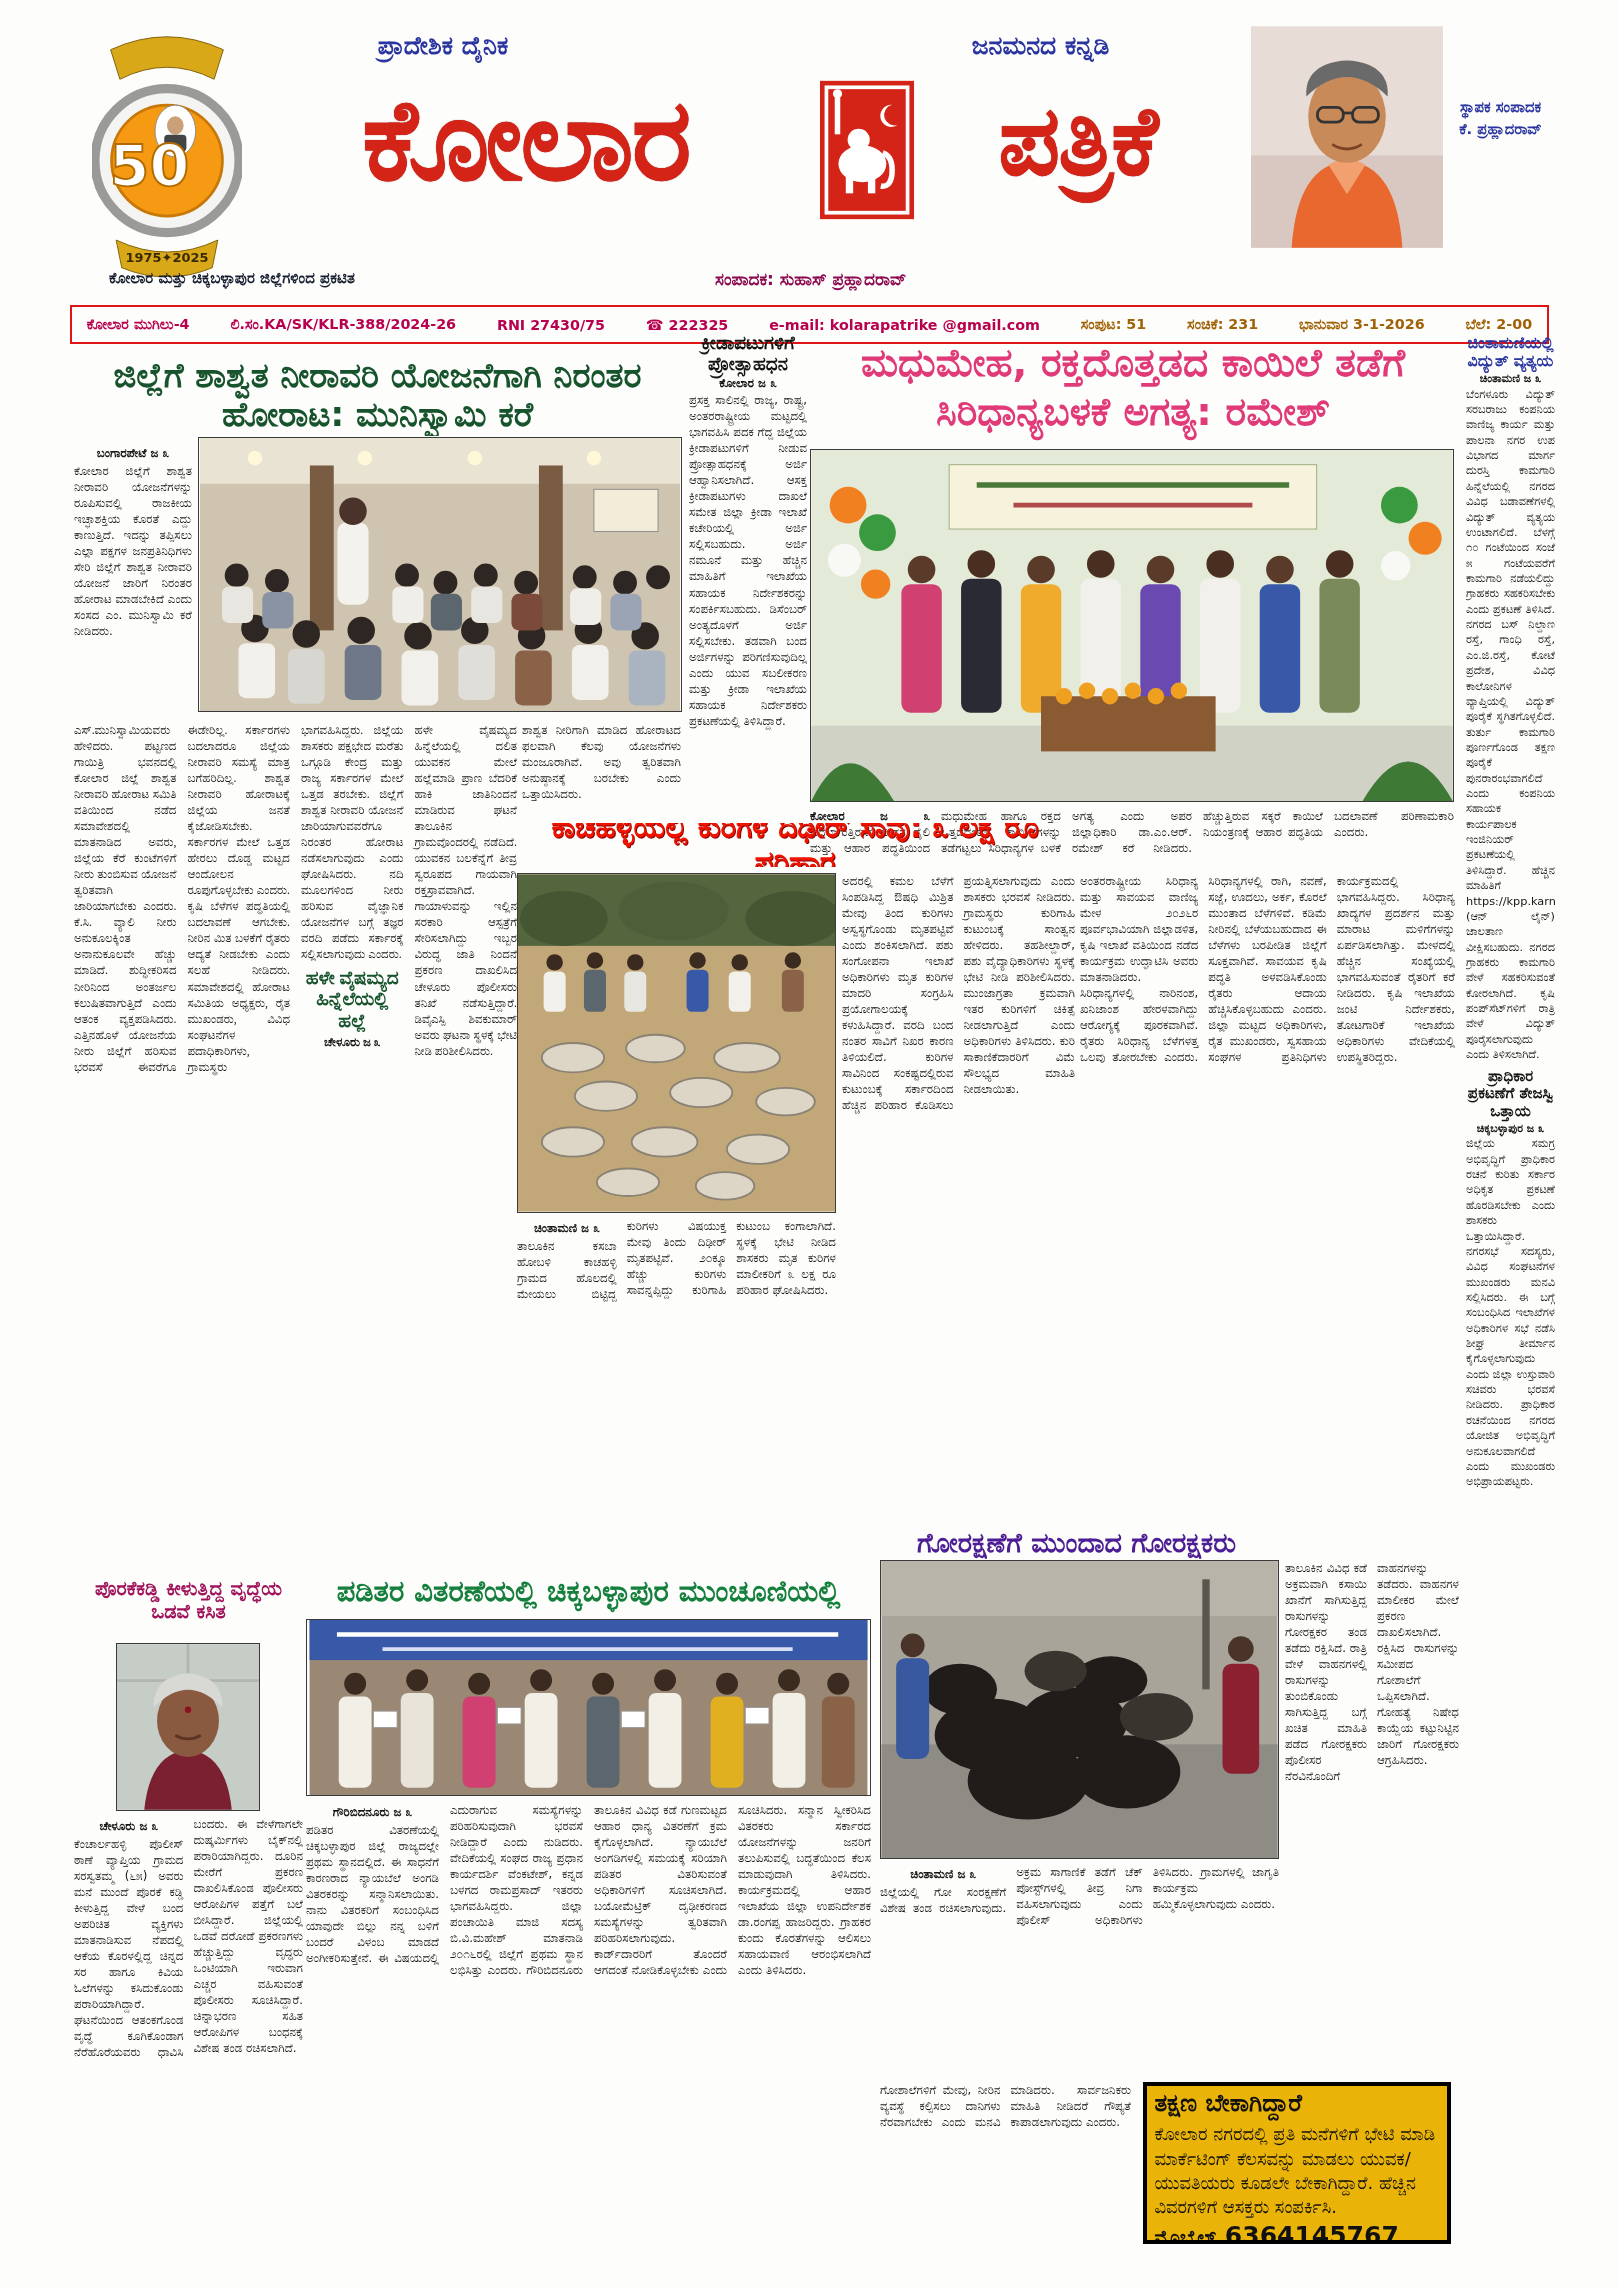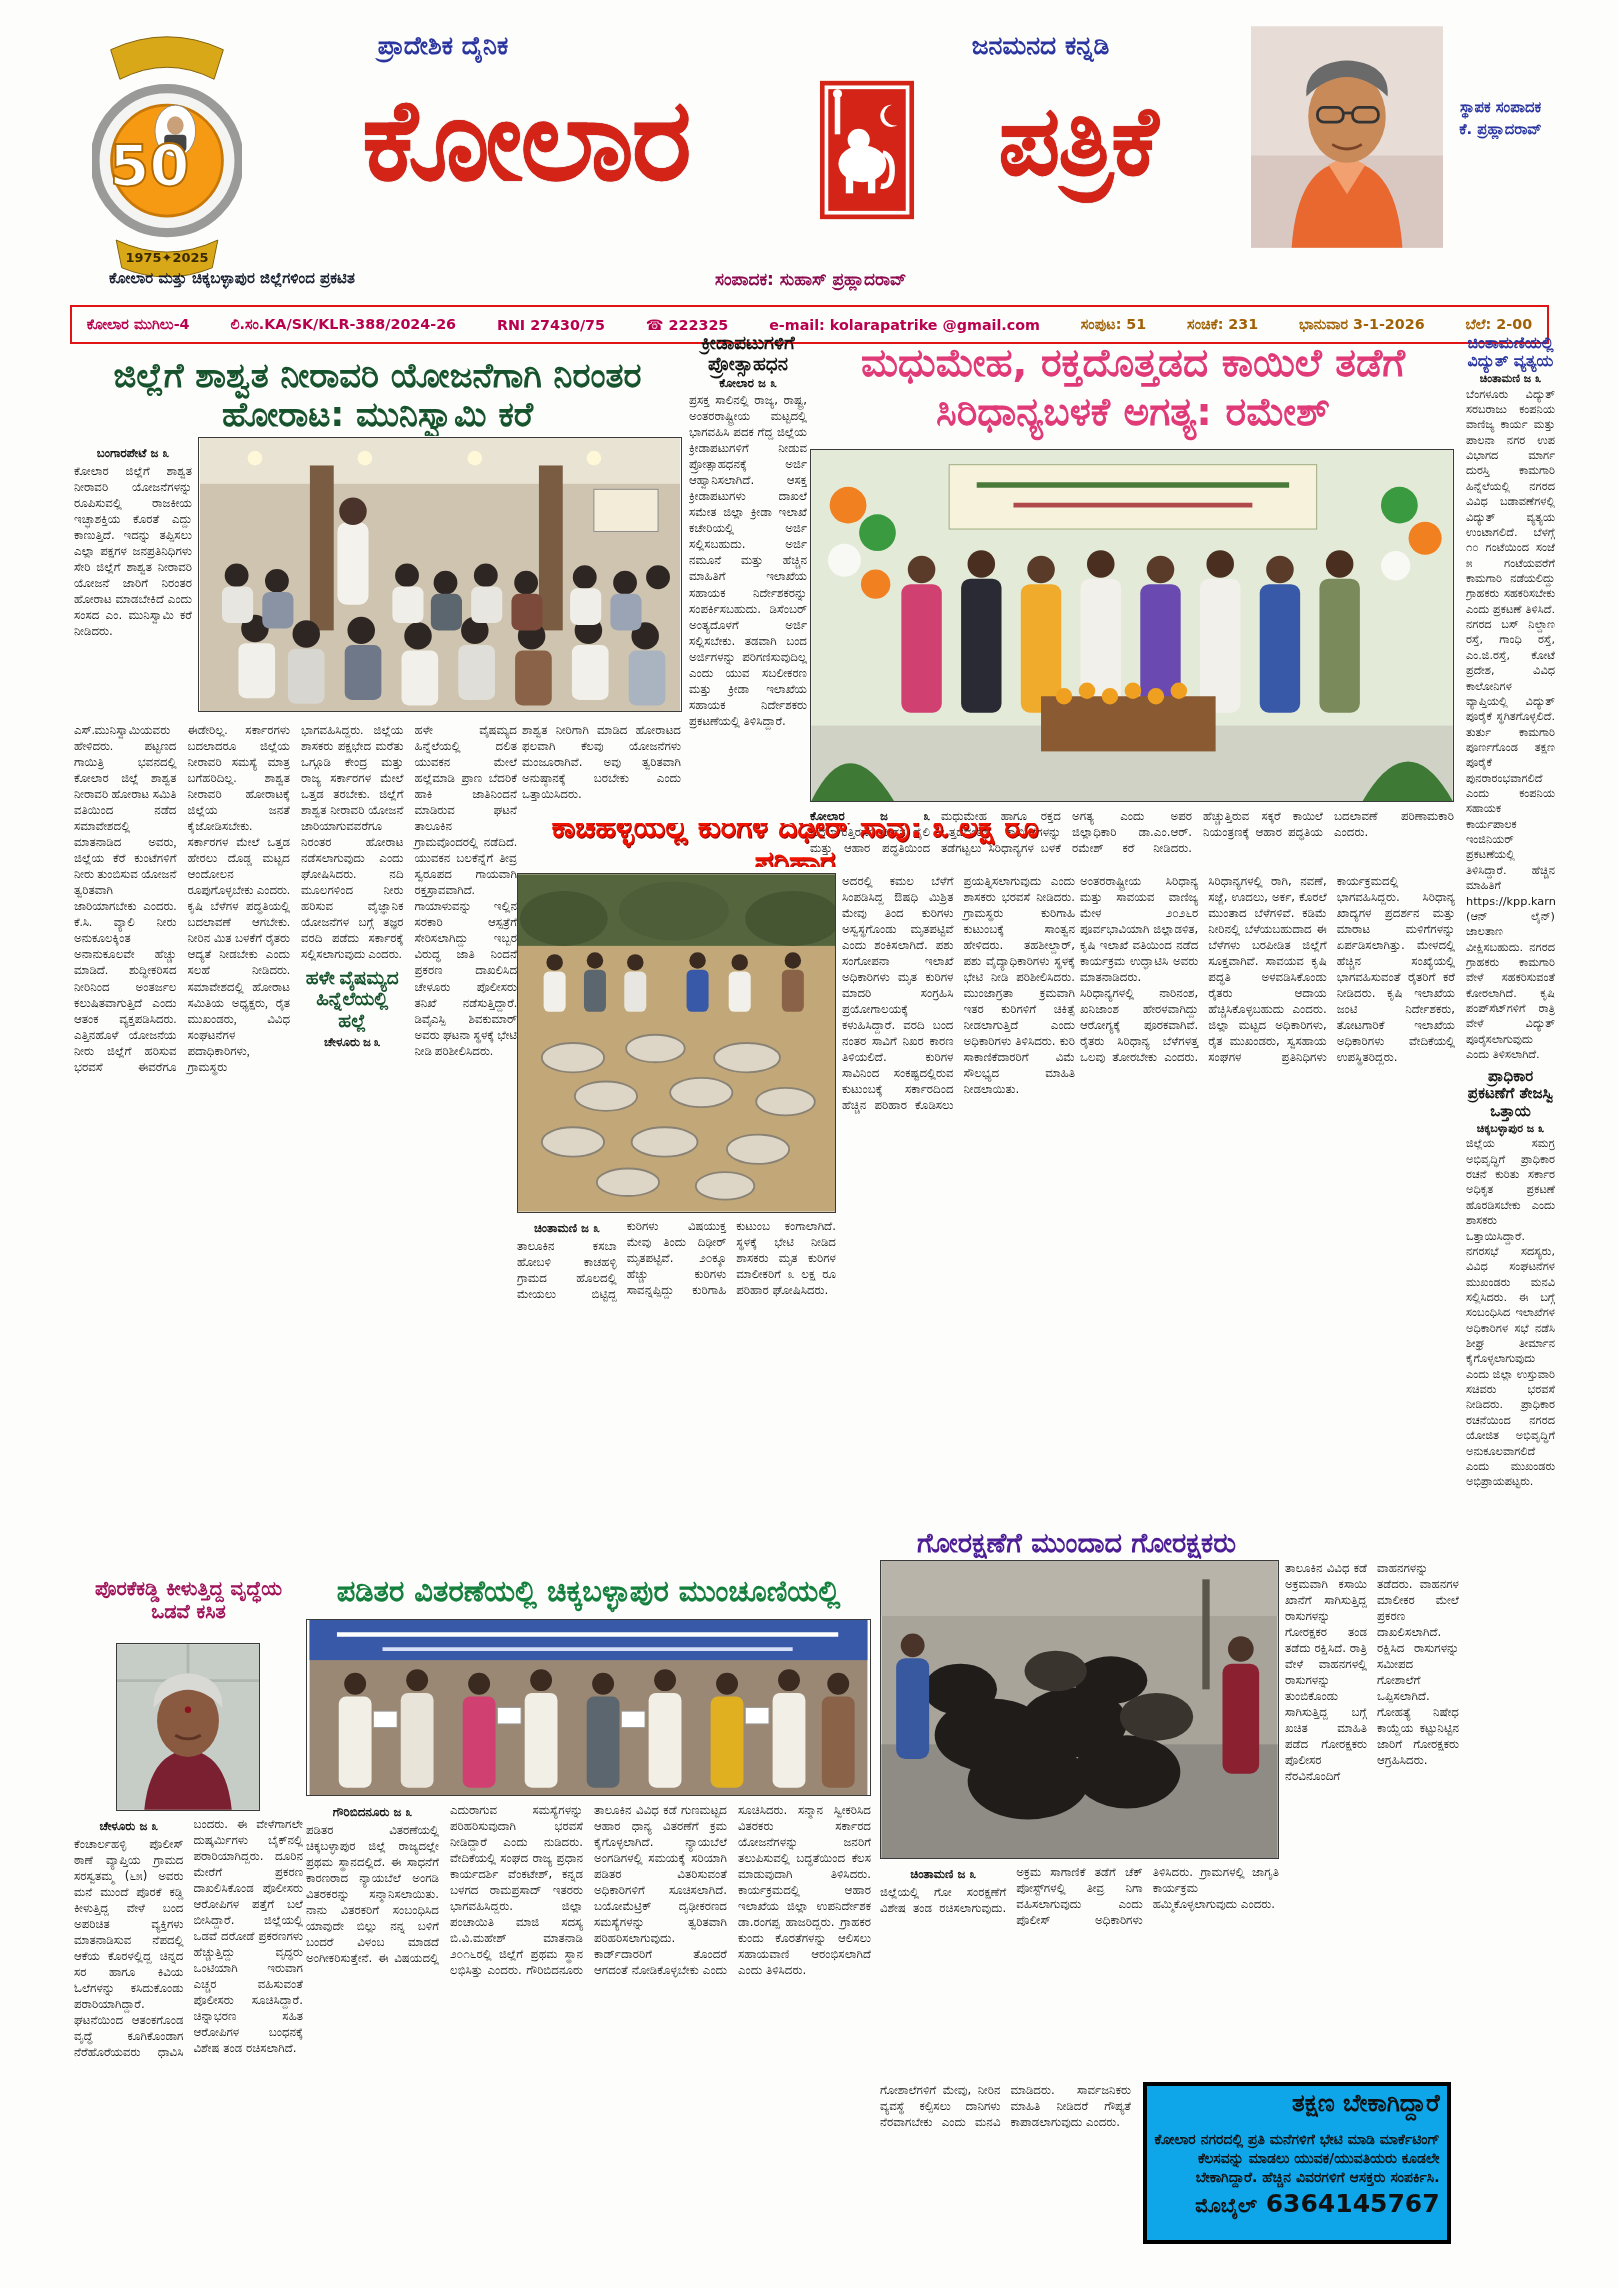--- a/index.html
+++ b/index.html
@@ -22,23 +22,23 @@
   .hl-navy{color:#15803d;}
   .hl-magenta{color:#a0145c;}
   .hl-blue{color:#2a35a0;}
   .subhead-flow{font-weight:800;text-align:center;line-height:1.15;margin:5.5px 0 1.8px 0;break-inside:avoid;}
   .masthead-title{font-weight:800;color:#d42418;display:flex;align-items:center;justify-content:center;
      text-shadow:0 0 0.9px #8c0000;letter-spacing:-1.8px;}
   .infobar{border:2.8px solid #e01414;display:flex;align-items:center;justify-content:space-between;
      padding:0 14.8px;box-sizing:border-box;font-weight:bold;font-size:14.3px;white-space:nowrap;}
   .inf-m{color:#b8004e;}
   .inf-b{color:#a16207;}
-  .adbox{border:4.6px solid #000;box-sizing:border-box;text-align:right;padding:3.7px 7.4px;background:#0ea5e9;}
+  .adbox{border:4.6px solid #000;box-sizing:border-box;text-align:left;padding:3.7px 7.4px;background:#eab308;}
   .adbox .adtitle{font-size:24px;font-weight:800;line-height:1.15;}
-  .adbox .adbody{font-size:14px;font-weight:bold;line-height:1.35;margin-top:13px;}
+  .adbox .adbody{font-size:18px;font-weight:normal;line-height:1.35;margin-top:5px;}
   .adbox .adphone{font-size:25px;font-weight:800;margin-top:1.8px;}
 </style>
 </head>
 <body>
 
 <div class="page">
 
   <header>
     <div class="abs photoish" style="left:92px;top:22px;width:150px;height:255px;">
       <svg viewBox="0 0 162 276" width="150" height="255">

